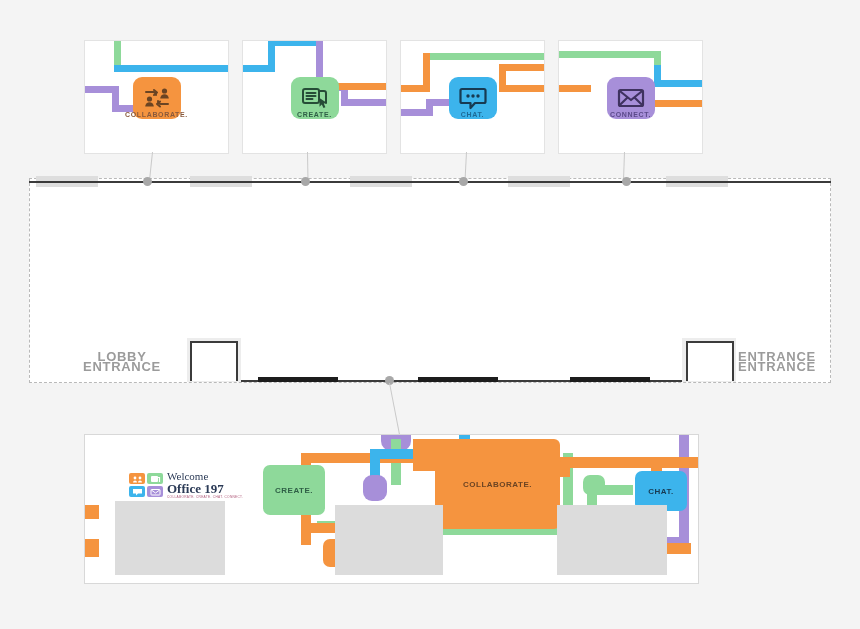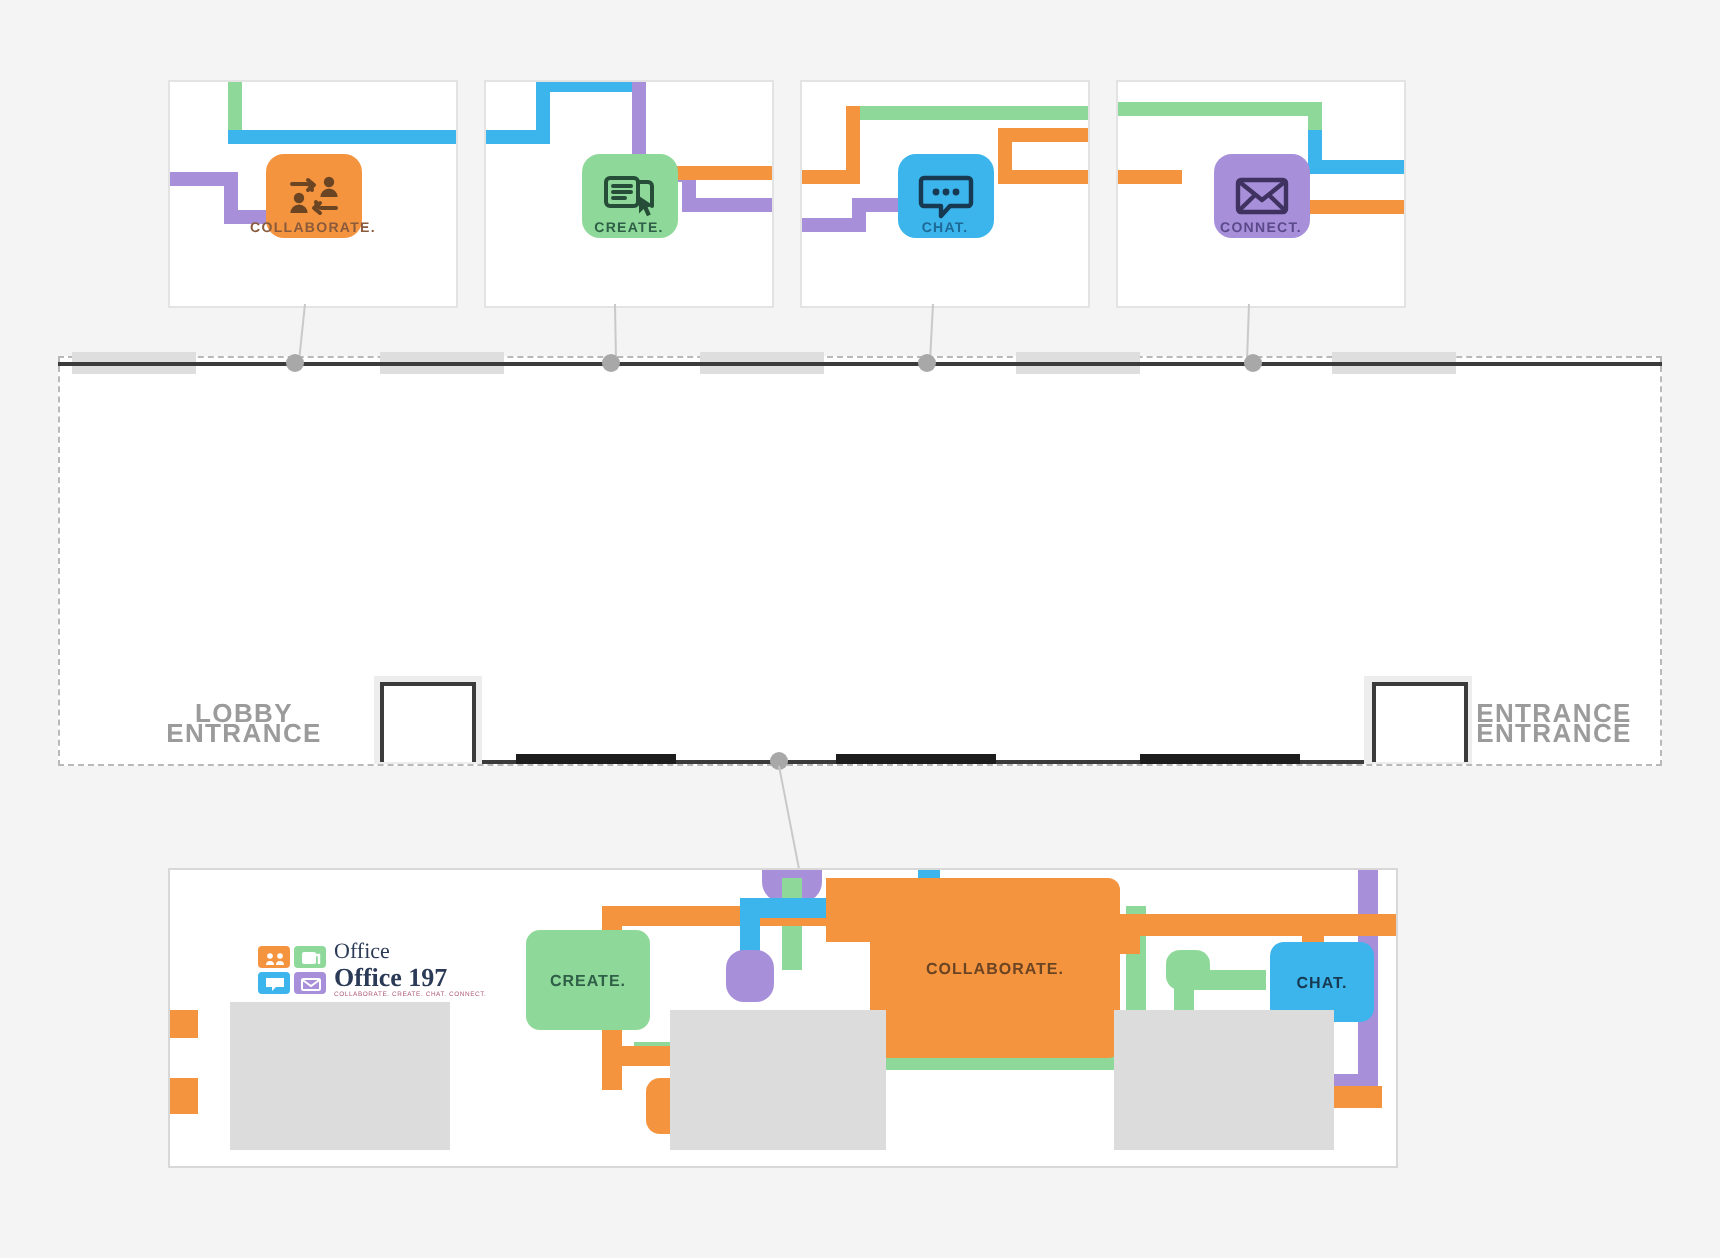--- a/index.html
+++ b/index.html
@@ -320,20 +320,20 @@
             </svg>
         </div>
         <div class="logo-cell" style="background:#a78fd9;">
           <svg width="11" height="8" viewBox="0 0 11 8">
               <rect x="1" y="1.5" width="9" height="5.5" rx=".6" fill="none" stroke="#fff" stroke-width="1"></rect>
               <path d="M1.3 2 L5.5 5 L9.7 2" fill="none" stroke="#fff" stroke-width="1"></path>
             </svg>
         </div>
       </div>
       <div class="logo-txt">
-        <div class="l1">Office</div>
+        <div class="l1">Welcome</div>
         <div class="l2">Office 197</div>
         <div class="l3">COLLABORATE. CREATE. CHAT. CONNECT.</div>
       </div>
     </div>
 
   </div>
 </div>
 
 </body></html>

